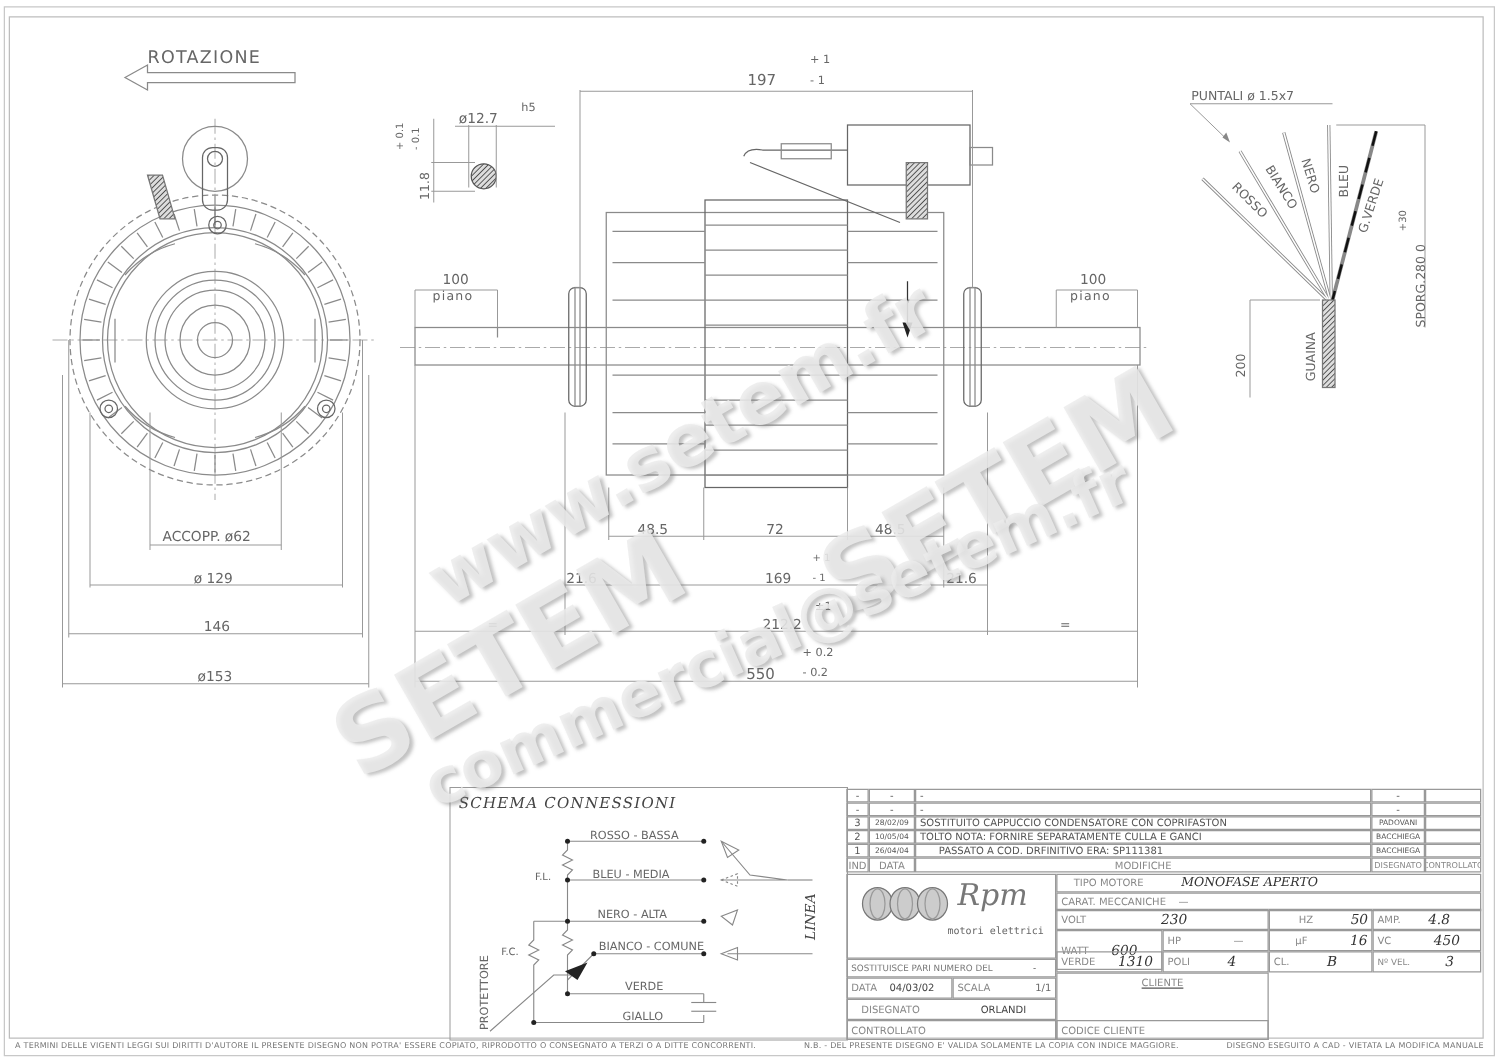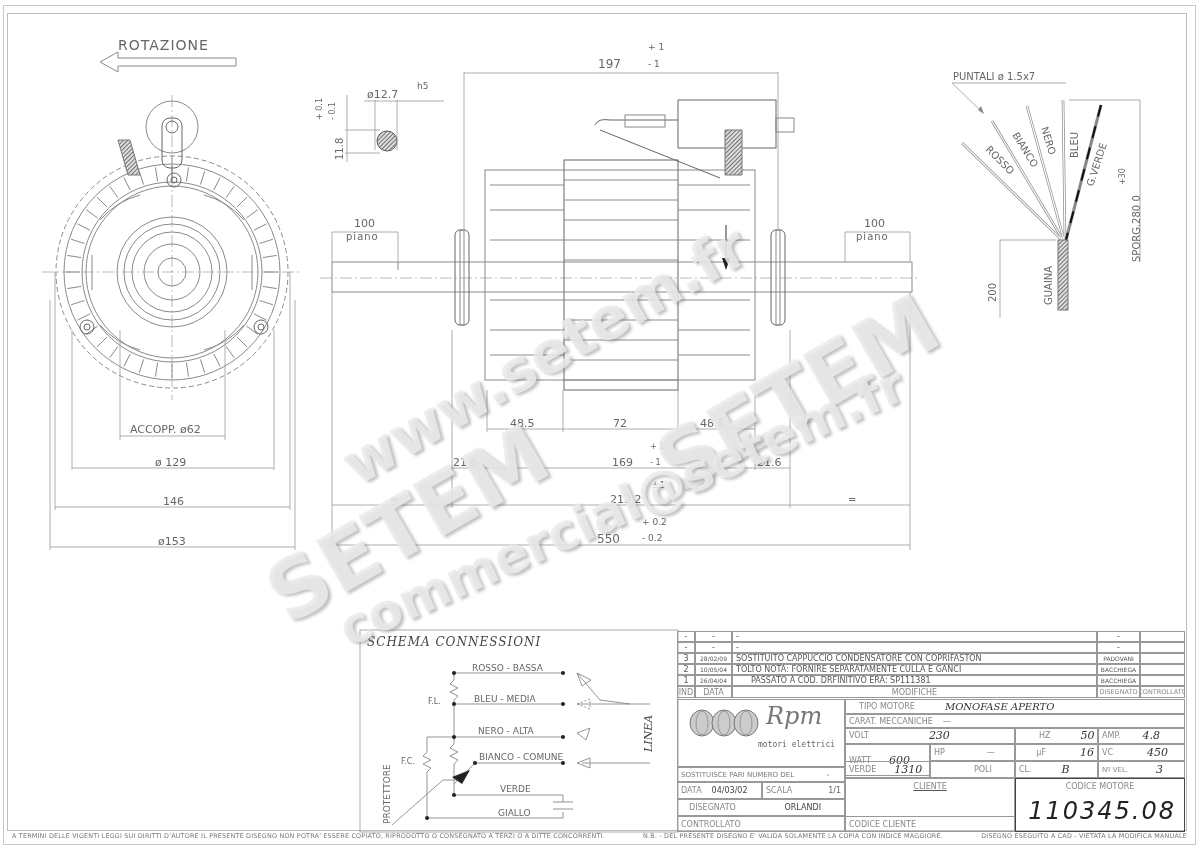--- a/index.html
+++ b/index.html
@@ -432,21 +432,21 @@
 
   <div class="cell" style="left:0;top:68px;width:168px;height:15px;font-size:7px;">
       <span style="color:#777;">SOSTITUISCE PARI NUMERO DEL</span>
       <span style="margin-left:auto;margin-right:12px;">-</span>
     </div>
   <div class="cell" style="left:168px;top:62px;width:85px;height:17px;">
       <span style="color:#888;">VERDE</span>
       <span class="val" style="margin-left:18px;">1310</span>
     </div>
   <div class="cell" style="left:253px;top:62px;width:85px;height:17px;">
-      <span style="color:#888;margin-left:40px;">POLI</span>
+      <span style="color:#888;">POLI</span>
       <span class="val" style="margin-left:30px;">4</span>
     </div>
   <div class="cell" style="left:338px;top:62px;width:83px;height:17px;">
       <span style="color:#888;">CL.</span>
       <span class="val" style="margin-left:30px;">B</span>
     </div>
   <div class="cell" style="left:421px;top:62px;width:87px;height:17px;">
       <span style="color:#888;font-size:7px;">Nº VEL.</span>
       <span class="val" style="margin-left:28px;">3</span>
     </div>
@@ -467,24 +467,20 @@
       <span style="color:#888;">CONTROLLATO</span>
     </div>
 
   <div class="cell" style="left:168px;top:79px;width:170px;height:54px;align-items:flex-start;justify-content:center;padding-top:3px;text-decoration:underline;">
       <span style="color:#888;">CLIENTE</span>
     </div>
   <div class="cell" style="left:168px;top:117px;width:170px;height:16px;border-top:0.5px solid #999;">
       <span style="color:#888;">CODICE CLIENTE</span>
     </div>
 
-  <div class="cell" style="left:338px;top:79px;width:170px;height:54px;border:1.5px solid #444;display:block;padding:0;">
-    <div style="text-align:center;color:#888;font-size:8px;margin-top:3px;">CODICE MOTORE</div>
-    <div style="text-align:right;margin-right:8px;margin-top:6px;font-family:'DejaVu Sans',sans-serif;font-style:italic;font-size:24px;color:#222;letter-spacing:2px;">110345.08</div>
-  </div>
 </div>
 
 <div class="footer">
   <span>A TERMINI DELLE VIGENTI LEGGI SUI DIRITTI D'AUTORE IL PRESENTE DISEGNO NON POTRA' ESSERE COPIATO, RIPRODOTTO O CONSEGNATO A TERZI O A DITTE CONCORRENTI.</span>
   <span>N.B. - DEL PRESENTE DISEGNO E' VALIDA SOLAMENTE LA COPIA CON INDICE MAGGIORE.</span>
   <span>DISEGNO ESEGUITO A CAD - VIETATA LA MODIFICA MANUALE</span>
 </div>
 
 <div class="watermark" style="left:330px;top:440px;font-size:58px;transform:rotate(-30deg);">www.setem.fr</div>
 <div class="watermark" style="left:250px;top:560px;font-size:82px;transform:rotate(-30deg);">SETEM</div>

